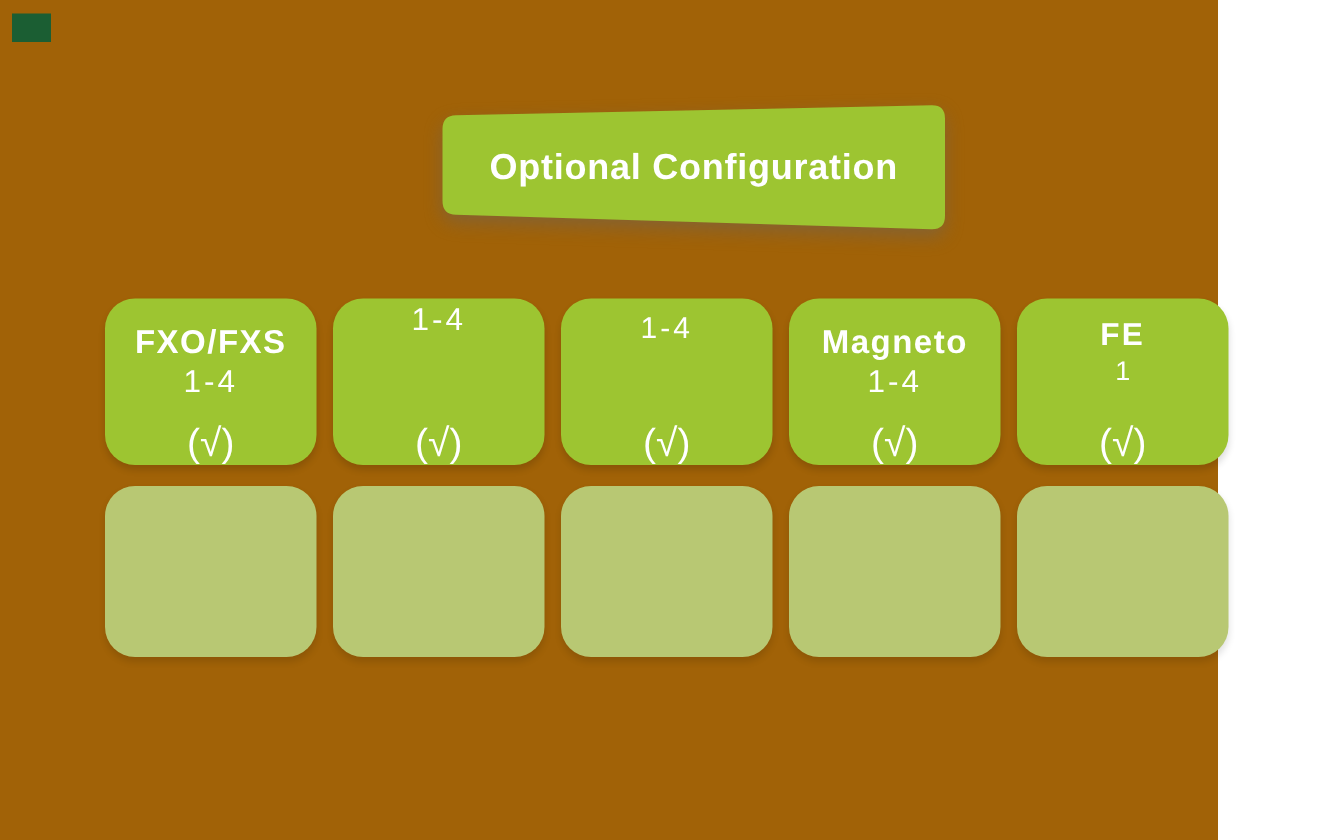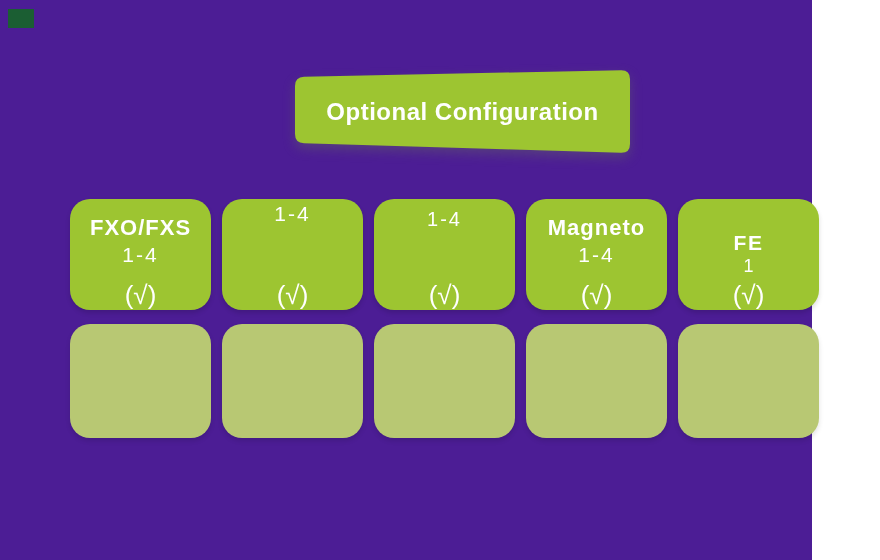--- a/index.html
+++ b/index.html
@@ -5,21 +5,21 @@
   html, body { margin: 0; padding: 0; }
   body {
     width: 880px; height: 560px;
     background: #ffffff;
     font-family: "Liberation Sans", sans-serif;
     overflow: hidden;
   }
   .stage {
     position: relative;
     width: 812px; height: 560px;
-    background: #4c1d95;
+    background: #a16207;
   }
 
   
   .logo-chip {
     position: absolute;
     left: 8px; top: 9px;
     width: 26px; height: 19px;
     background: var(--logo, #1b5e33);
   }
 
@@ -80,21 +80,21 @@
     font-size: 21px; font-weight: normal;
     letter-spacing: 2px;
   }
   .card-status {
     margin-top: auto; margin-bottom: 1px;
     font-size: 26px; font-weight: 400; line-height: 1.05;
   }
 
   
   .card:nth-child(3) .card-range { margin-top: 9px; font-size: 20px; }
-  .card:nth-child(5) .card-title { font-size: 21px; margin-top: 32px; letter-spacing: 1.5px; }
+  .card:nth-child(5) .card-title { font-size: 21px; margin-top: 13px; letter-spacing: 1.5px; }
   .card:nth-child(5) .card-range { font-size: 18px; margin-top: 2px; letter-spacing: 0; }
 </style>
 </head>
 <body>
 
 <div class="stage">
 
   <div class="logo-chip"></div>
 
   <div class="banner">

